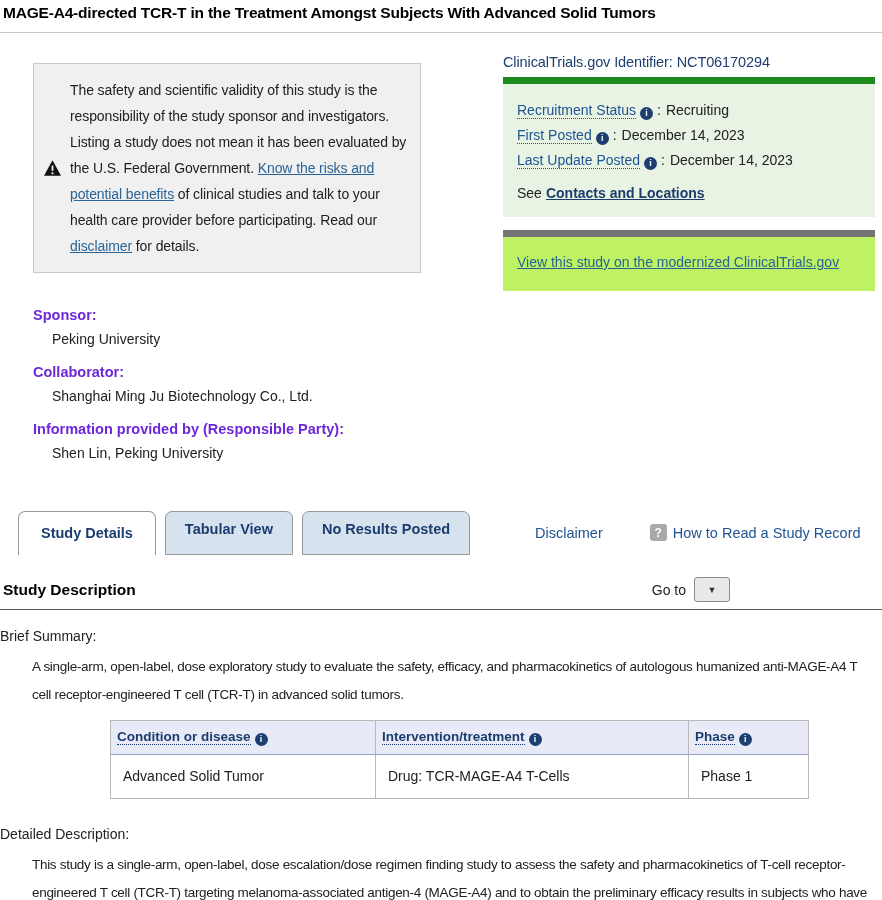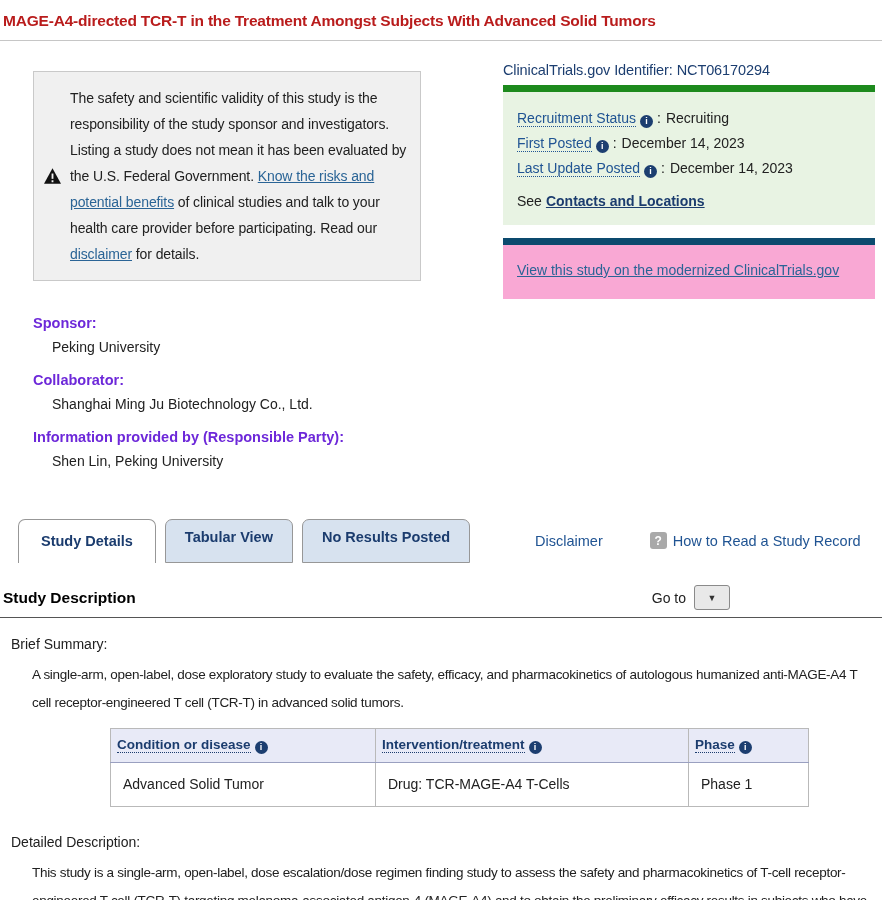--- a/index.html
+++ b/index.html
@@ -7,22 +7,22 @@
   body {
     width: 882px; height: 900px; overflow: hidden;
     font-family: "Liberation Sans", sans-serif;
     color: #212121; font-size: 14px;
     position: relative;
   }
   a { cursor: pointer; }
 
   
   .page-title {
-    font-size: 15.5px; font-weight: 700; color: #b91c1c;
-    padding: 12px 10px 0 3px; letter-spacing: -0.2px;
+    font-size: 15.5px; font-weight: 700; color: #000000;
+    padding: 4px 10px 0 3px; letter-spacing: -0.2px;
   }
   .top-rule { border-top: 1px solid #c6c6c6; margin-top: 10px; }
 
   
   .columns { display: flex; align-items: flex-start; margin-top: 21px; }
 
   .warning-box {
     margin-left: 33px; margin-top: 9px; width: 388px;
     background: #f0f0f0; border: 1px solid #c9c9c9;
     display: flex; align-items: center;
@@ -45,22 +45,22 @@
     display: inline-flex; width: 13px; height: 13px; border-radius: 50%;
     background: #1c3e70; color: #fff; font-size: 9px; font-weight: 700;
     align-items: center; justify-content: center;
     margin: 0 1px 0 4px; vertical-align: -1px; font-style: normal;
   }
   .sep { margin: 0 5px 0 3px; }
   .see-row { margin-top: 9px; line-height: 22px; }
   .bold-navy-link { color: #1b3c6e; font-weight: 700; text-decoration: underline; margin-left: 4px; }
 
   .blue-box {
-    margin-top: 13px; border-top: 7px solid #0c4a6e;
-    background: #f9a8d4; padding: 13px 14px 16px;
+    margin-top: 13px; border-top: 7px solid #737373;
+    background: #bef264; padding: 13px 14px 16px;
   }
   .blue-box a { font-size: 14px; line-height: 25px; }
 
   
   .sponsors { margin-left: 33px; margin-top: 14px; }
   .sponsor-group { margin-bottom: 13px; }
   .sponsor-label { font-weight: 700; font-size: 14.5px; color: #6d28d9; line-height: 20px; }
   .sponsor-value { margin-left: 19px; margin-top: 5px; font-size: 14px; line-height: 19px; }
 
   
@@ -87,21 +87,21 @@
   }
   .section-title { font-size: 15.5px; font-weight: 700; color: #000; }
   .goto-group { margin-left: auto; margin-right: 152px; display: flex; align-items: center; }
   .goto-label { font-size: 14px; margin-right: 8px; }
   .goto-btn {
     width: 36px; height: 25px; background: #e9e9e9; border: 1px solid #8a8a8a;
     border-radius: 3px; display: inline-flex; align-items: center; justify-content: center;
     font-size: 9px; color: #333; cursor: pointer;
   }
 
-  .sub-label { font-size: 14px; padding-left: 11px; line-height: 18px; }
+  .sub-label { font-size: 14px; line-height: 18px; }
   .brief-label { margin-top: 17px; }
   .para {
     margin: 8px 12px 0 32px; font-size: 13.5px; line-height: 28px; letter-spacing: -0.3px;
   }
 
   
   table.cond {
     margin: 11px 0 0 110px; width: 698px;
     border-collapse: collapse; table-layout: fixed;
   }

